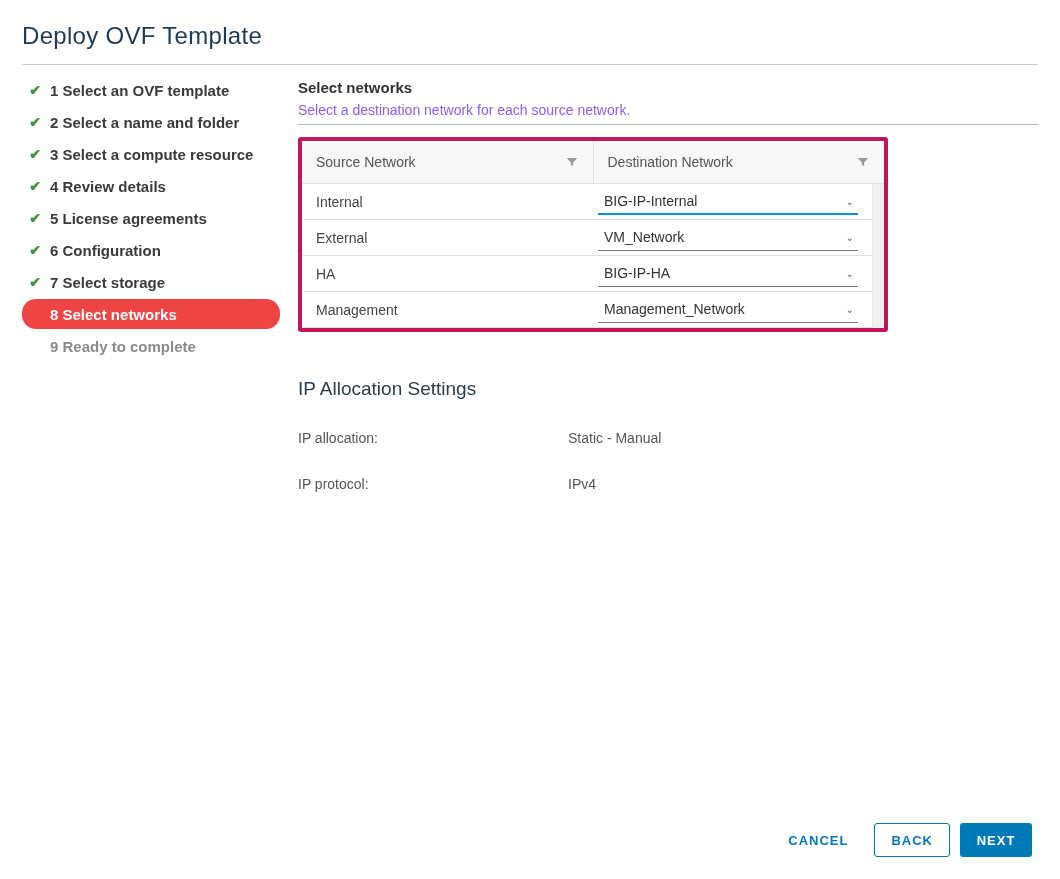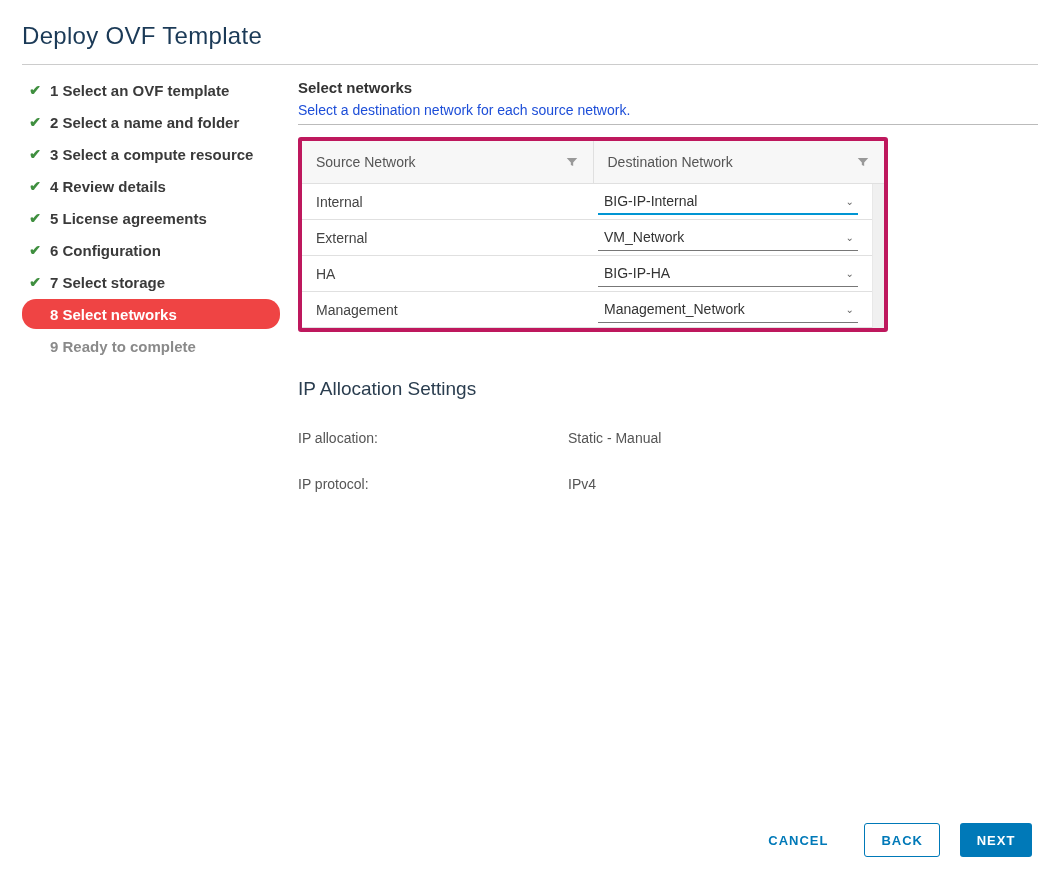--- a/index.html
+++ b/index.html
@@ -82,21 +82,21 @@
     }
     .section-title {
       font-size: 15px;
       font-weight: 700;
       color: #333;
       margin-top: 4px;
       margin-bottom: 6px;
     }
     .section-desc {
       font-size: 14px;
-      color: #1d4ed8;
+      color: #8b5cf6;
       margin-bottom: 6px;
     }
     .section-divider {
       border: none;
       border-top: 1px solid #bbb;
       margin-bottom: 12px;
     }
     
     .net-table {
       width: 590px;
@@ -220,21 +220,21 @@
     }
     .ipa-value {
       flex: 1;
     }
     
     .button-bar {
       position: absolute;
       bottom: 22px;
       right: 28px;
       display: flex;
-      gap: 20px;
+      gap: 10px;
       align-items: center;
     }
     .btn {
       height: 34px;
       min-width: 72px;
       padding: 0 16px;
       border-radius: 3px;
       font-size: 13px;
       font-weight: 600;
       letter-spacing: 1px;

